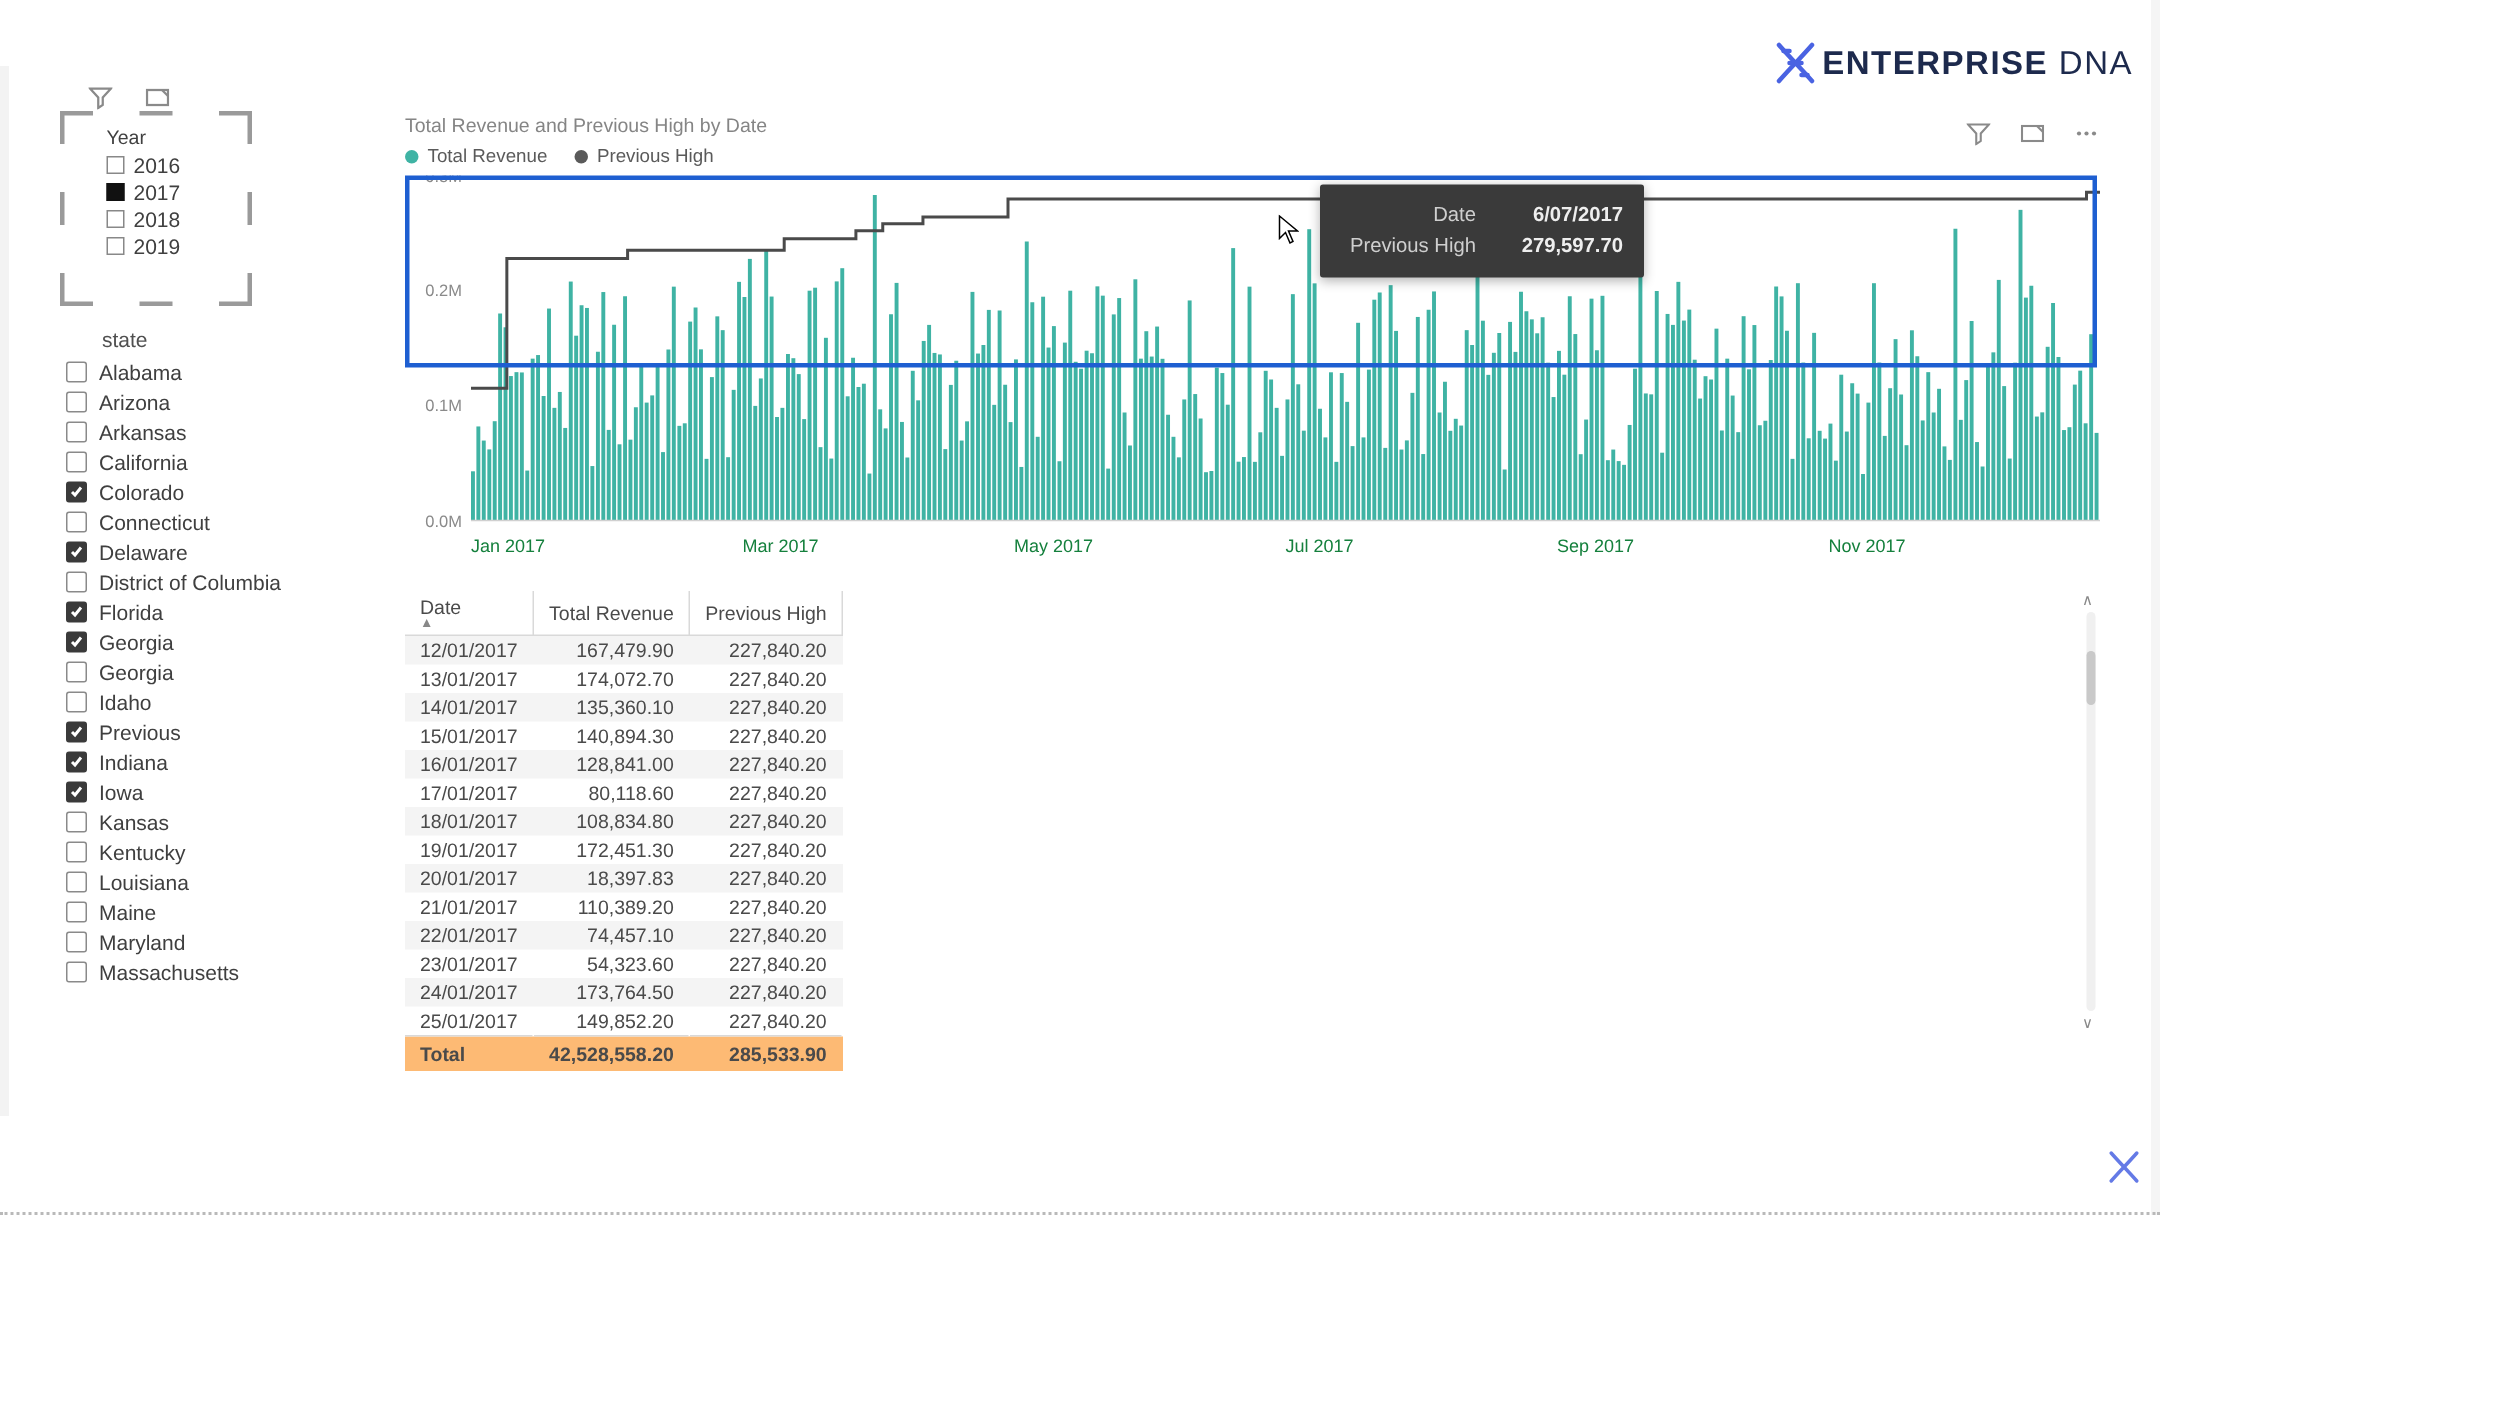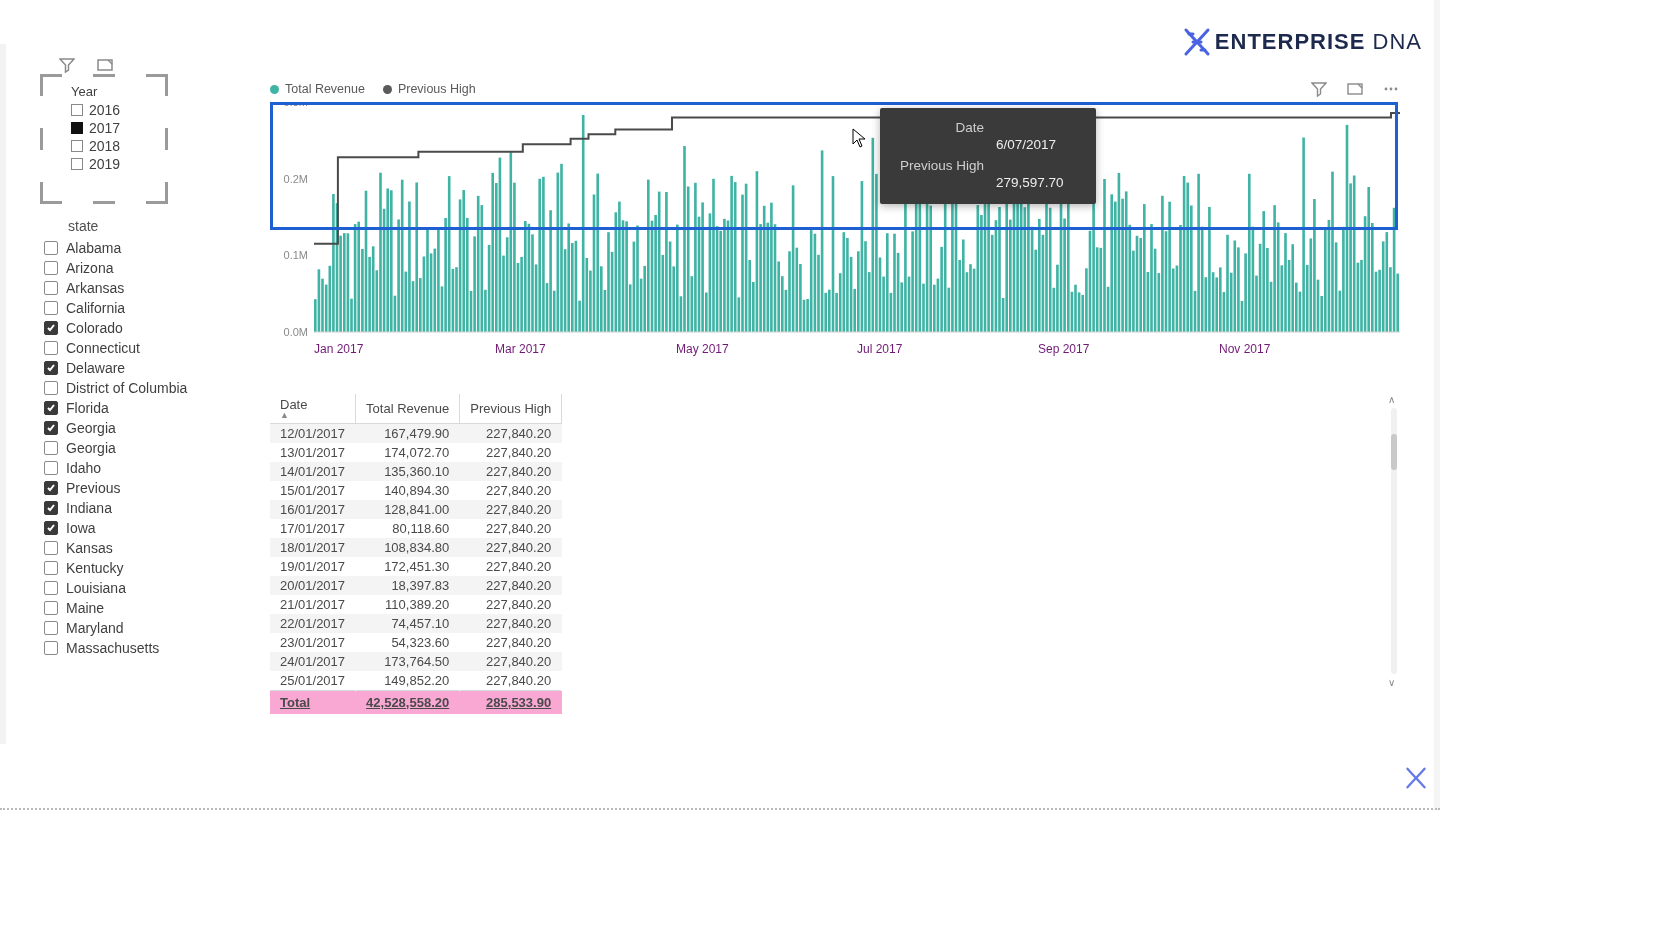--- a/index.html
+++ b/index.html
@@ -62,44 +62,44 @@
   .chart-visual{position:absolute;left:270px;top:76px;width:1130px;height:296px;}
   .chart-title{font-size:13px;color:#858585;}
   .chart-legend{display:flex;gap:18px;align-items:center;font-size:12.5px;color:#5a5a5a;margin-top:6px;}
   .lg{display:flex;align-items:center;gap:6px;}
   .dot{width:9px;height:9px;border-radius:50%;}
   .dot.teal{background:var(--teal);} .dot.grey{background:#5a5a5a;}
   .chart-icons{position:absolute;right:0;top:4px;display:flex;gap:18px;color:#8a8a8a;}
   .chart-icons span{display:inline-flex;width:18px;height:18px;align-items:center;justify-content:center;}
   .chart-plot{position:relative;width:100%;height:236px;margin-top:6px;}
   .chart-plot svg{display:block;}
-  .xaxis-labels{display:flex;justify-content:space-between;padding-left:44px;font-size:12px;color:#701a75;margin-top:4px;}
+  .xaxis-labels{display:flex;justify-content:space-between;padding-left:44px;font-size:12px;color:#15803d;margin-top:4px;}
   .xaxis-labels span{flex:1;}
 
   
   .highlight-rect{position:absolute;border:3px solid var(--highlight);pointer-events:none;}
 
   
   .tooltip{position:absolute;background:#3a3a3a;color:#eee;font-size:13.5px;padding:10px 14px;border-radius:2px;line-height:1.55;box-shadow:0 2px 8px rgba(0,0,0,.3);pointer-events:none;}
   .tooltip .row{display:flex;gap:12px;justify-content:space-between;}
   .tooltip .lbl{color:#cfcfcf;text-align:right;min-width:90px;}
-  .tooltip .val{font-weight:400;min-width:86px;text-align:left;margin-top:17px;}
+  .tooltip .val{font-weight:700;min-width:86px;text-align:right;}
 
   
   .cursor-arrow{position:absolute;width:14px;height:20px;pointer-events:none;}
 
   
   .table-visual{position:absolute;left:270px;top:394px;width:1130px;height:294px;display:flex;}
   .data-table{border-collapse:collapse;font-size:13px;color:#4a4a4a;}
   .data-table th{font-weight:500;text-align:left;padding:3px 10px;border-bottom:1px solid var(--border);border-right:1px solid var(--border);background:#fff;white-space:nowrap;}
   .data-table th:last-child{border-right:1px solid var(--border);}
   .data-table td{padding:2px 10px;text-align:right;white-space:nowrap;border-right:1px solid transparent;}
   .data-table td:first-child{text-align:left;}
   .data-table tbody tr:nth-child(odd){background:#f4f4f4;}
-  .data-table tfoot td{font-weight:700;border-top:1px solid var(--border);padding:4px 10px;background:#f9a8d4;text-decoration:underline;}
+  .data-table tfoot td{font-weight:700;border-top:1px solid var(--border);padding:4px 10px;background:#fdba74;}
   .table-scroll{position:relative;width:12px;margin-left:auto;}
   .table-scroll .arrow{position:absolute;left:0;font-size:10px;color:#888;}
   .table-scroll .track{position:absolute;left:3px;top:14px;bottom:14px;width:6px;background:#f0f0f0;border-radius:3px;}
   .table-scroll .thumb{position:absolute;left:3px;width:6px;height:36px;background:#c9c9c9;border-radius:3px;}
   .sort-ind{font-size:9px;color:#888;display:block;margin-top:-2px;}
 </style>
 </head>
 <body>
 <div class="page">
 
@@ -293,20 +293,21 @@
           <span>Maryland</span>
         </div>
         <div class="item">
           <span class="cb "></span>
           <span>Massachusetts</span>
         </div>
       </div>
 </div>
 
 <div class="chart-visual">
+  <div class="chart-title">Total Revenue and Previous High by Date</div>
   <div class="chart-legend">
     <span class="lg">
           <span class="dot teal"></span>
           <span>Total Revenue</span>
         </span>
     <span class="lg">
           <span class="dot grey"></span>
           <span>Previous High</span>
         </span>
   </div>

